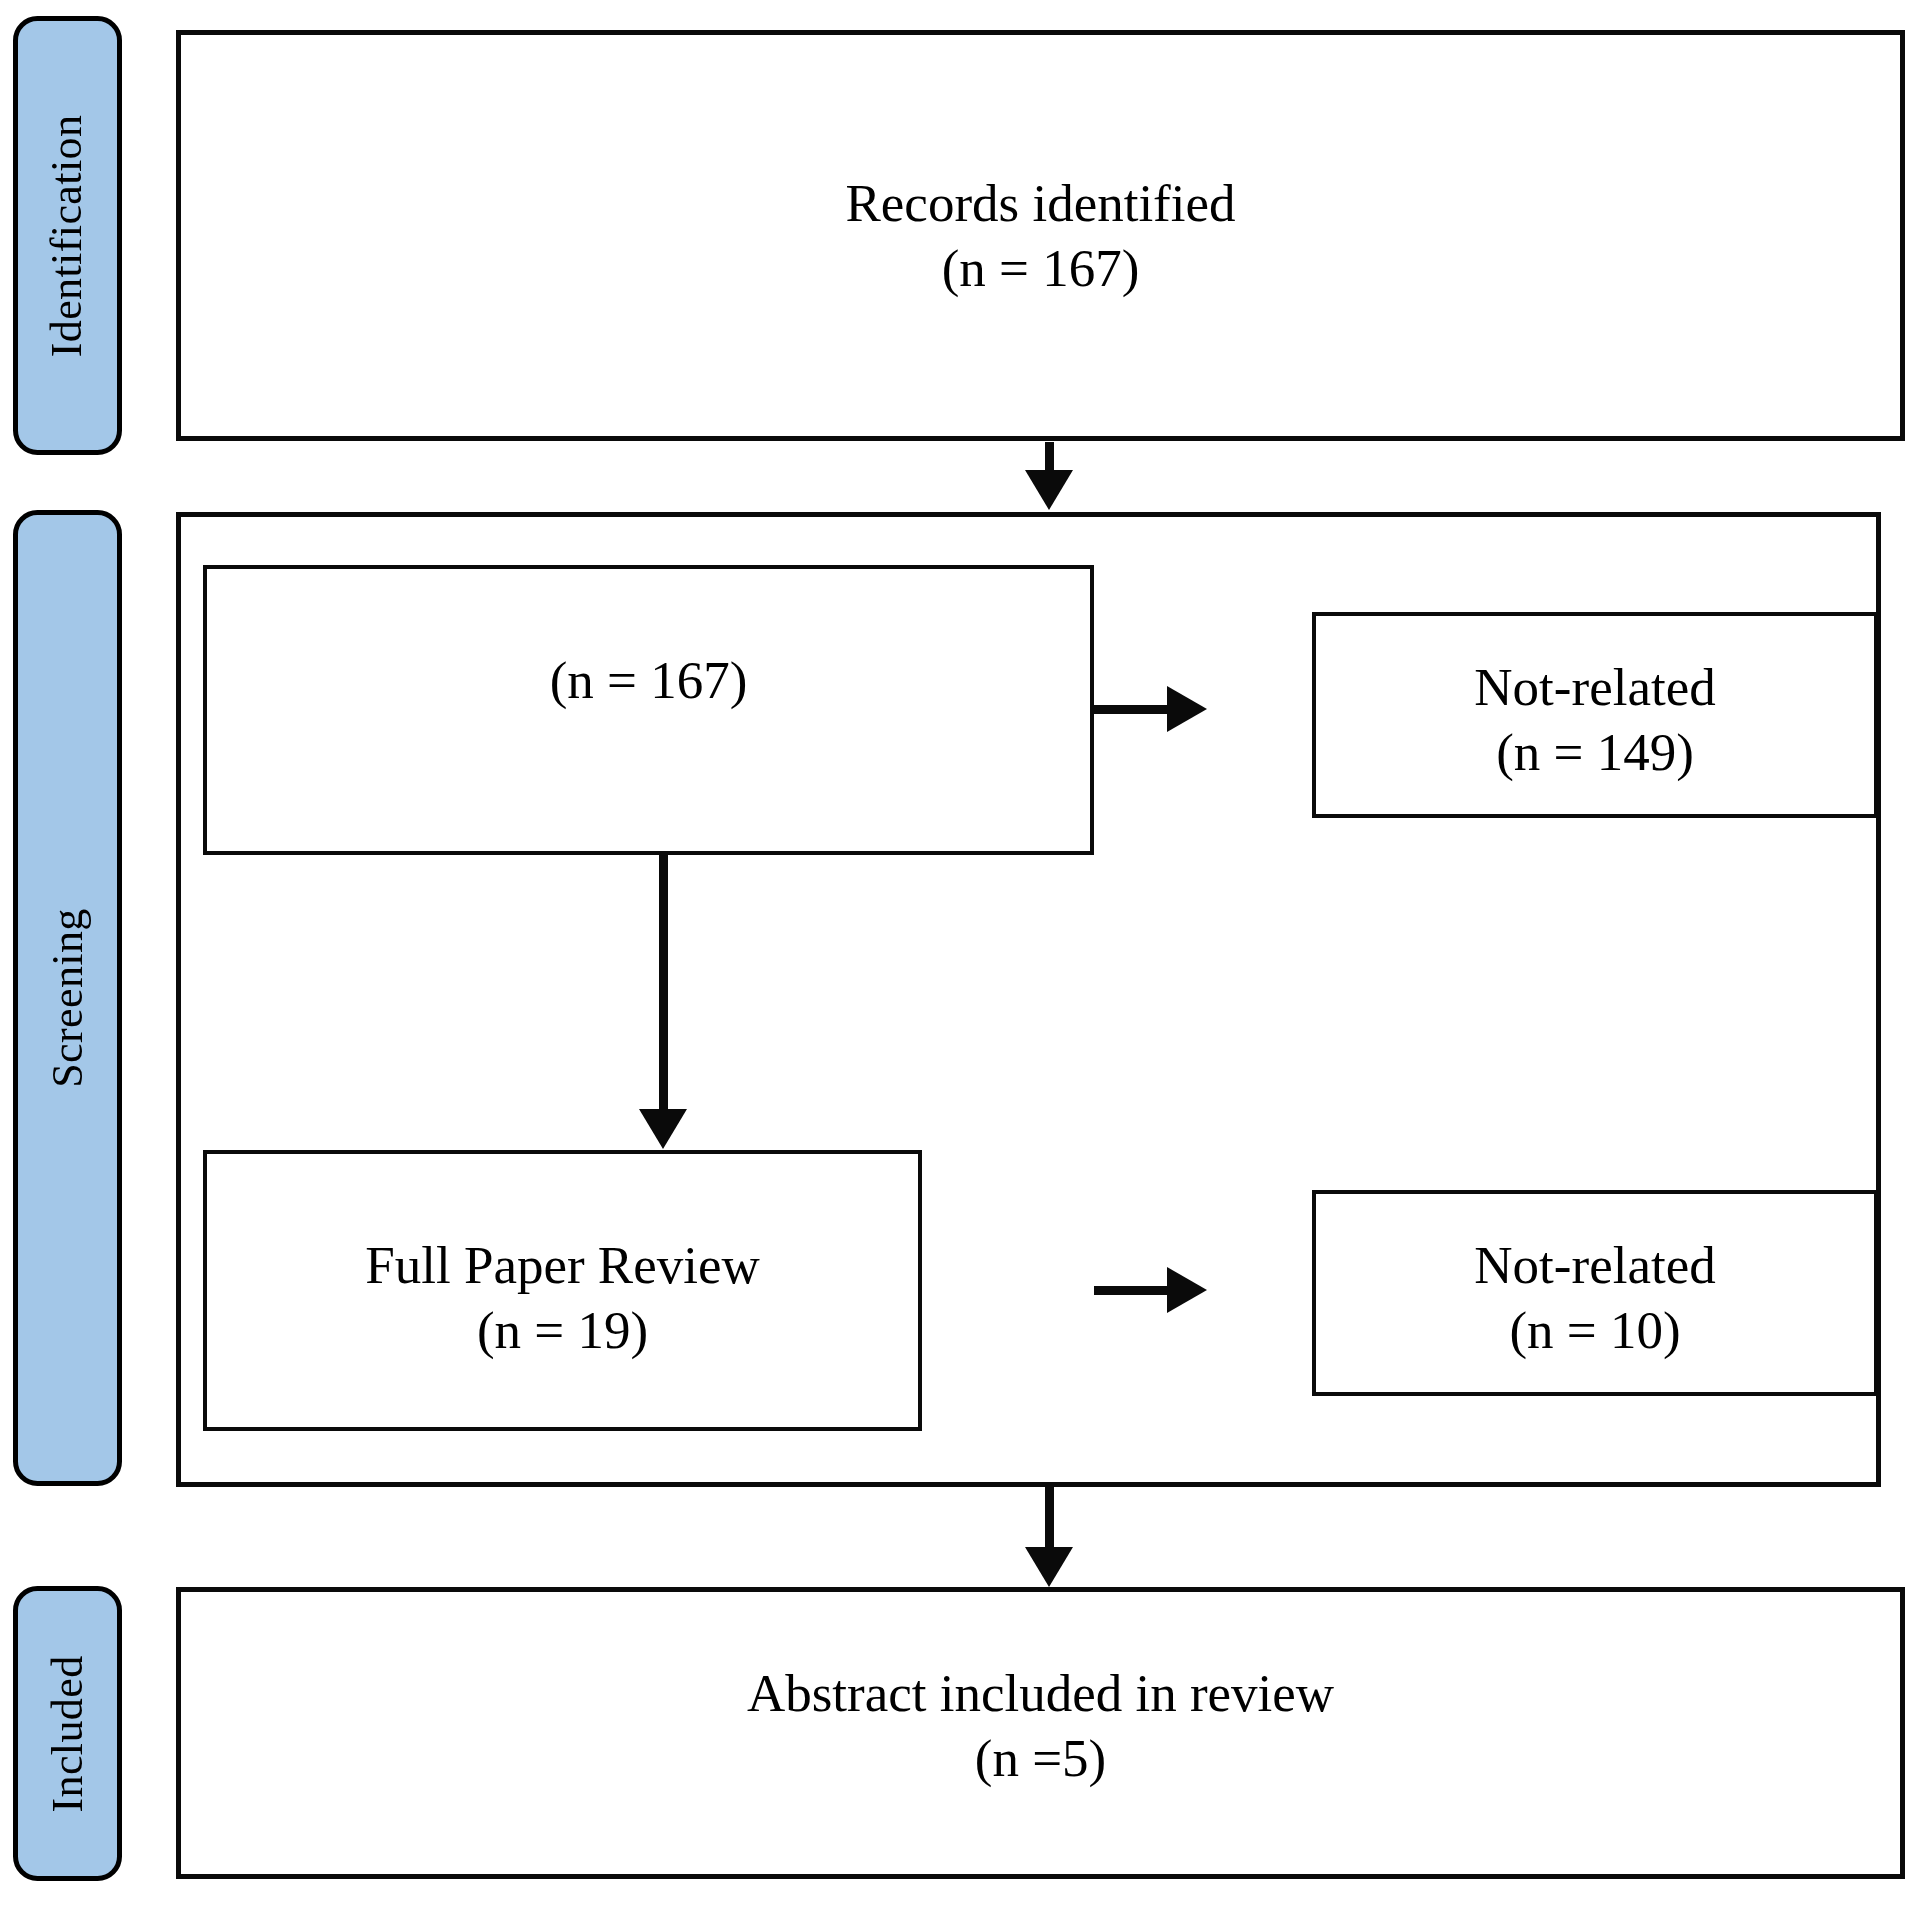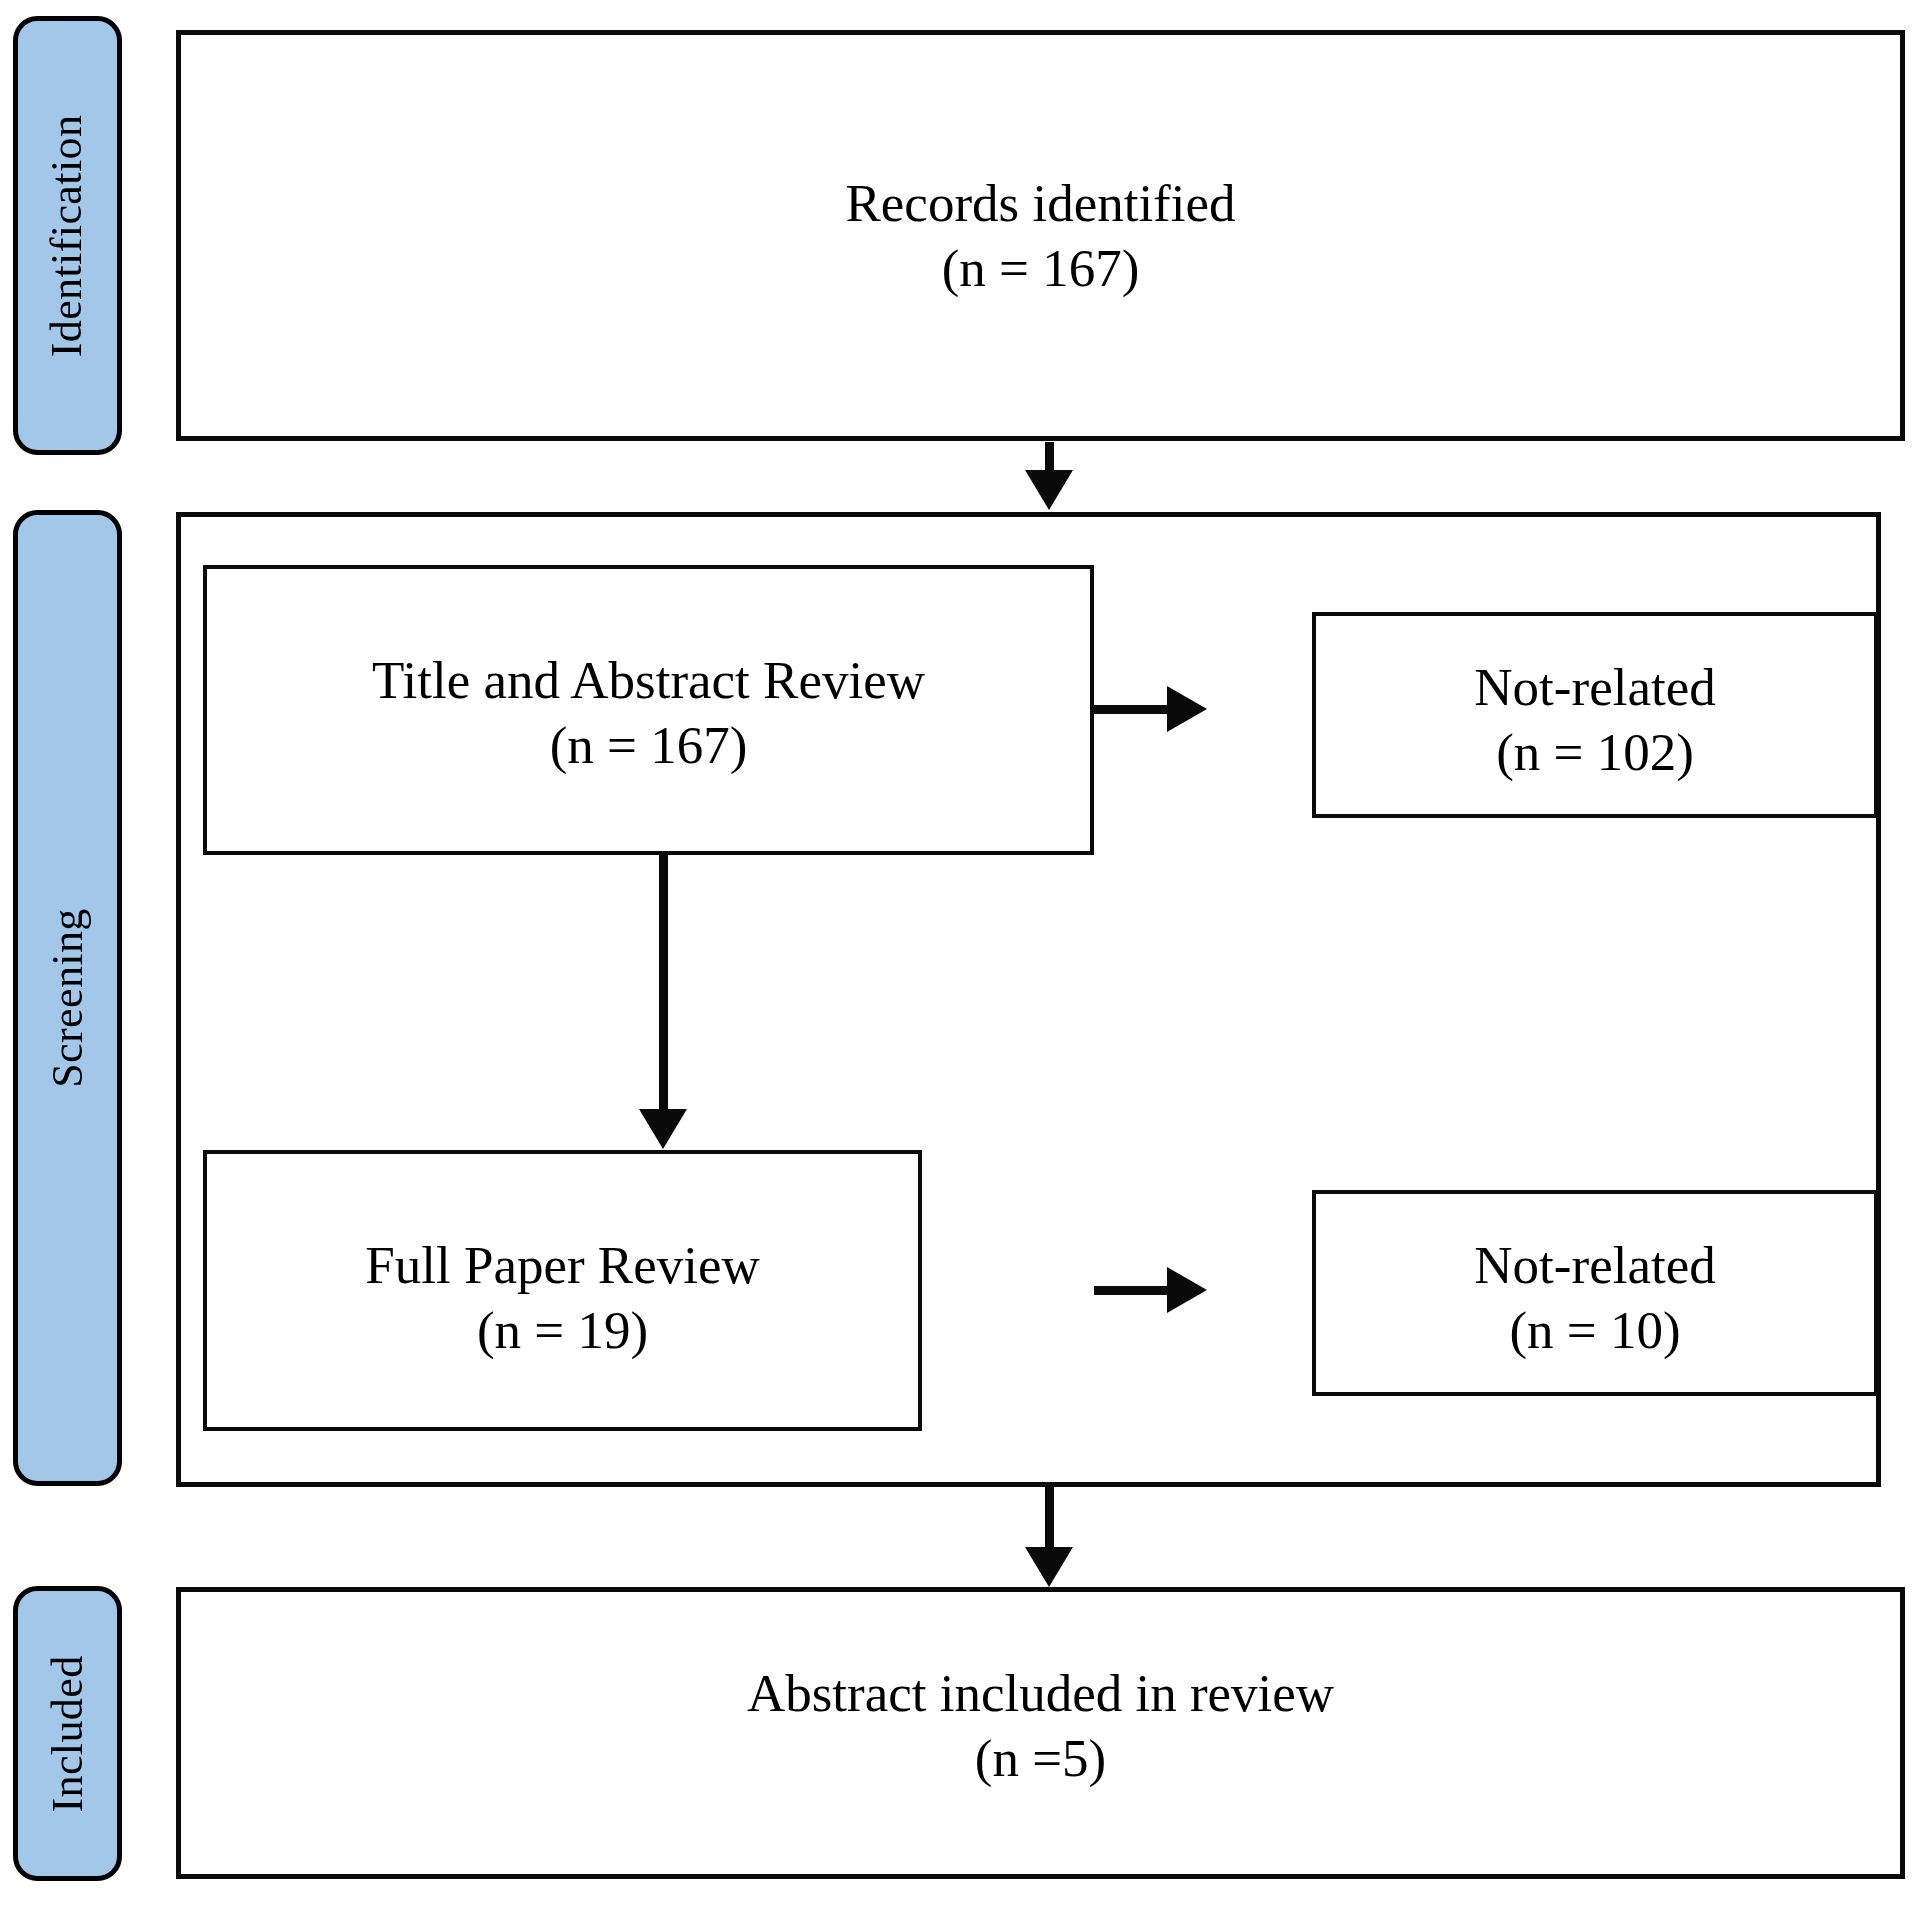--- a/index.html
+++ b/index.html
@@ -119,32 +119,31 @@
     </div>
   </div>
 
   <div class="conn-vline" style="left:1045px; top:442px; width:8.6px; height:36px;"></div>
   <div class="arrow-down" style="left:1025px; top:470px;"></div>
 
   <div class="flow-box outer" style="left:176px; top:512px; width:1705px; height:975px;"></div>
 
   <div class="flow-box inner" style="left:203px; top:565px; width:891px; height:290px;">
     <div class="box-text" style="top:79px;">
-      <span>Title and Abstract Review</span>
       <span class="line2">(n = 167)</span>
     </div>
   </div>
 
   <div class="conn-hline" style="left:1094px; top:705px; width:79px; height:8.6px;"></div>
   <div class="arrow-right" style="left:1167px; top:686px;"></div>
 
   <div class="flow-box inner" style="left:1312px; top:612px; width:566px; height:206px;">
     <div class="box-text" style="top:39px;">
       <span>Not-related</span>
-      <span class="line2">(n = 102)</span>
+      <span class="line2">(n = 149)</span>
     </div>
   </div>
 
   <div class="conn-vline" style="left:659px; top:854px; width:8.6px; height:265px;"></div>
   <div class="arrow-down" style="left:639px; top:1109px;"></div>
 
   <div class="flow-box inner" style="left:203px; top:1150px; width:719px; height:281px;">
     <div class="box-text" style="top:79px;">
       <span>Full Paper Review</span>
       <span class="line2">(n = 19)</span>

